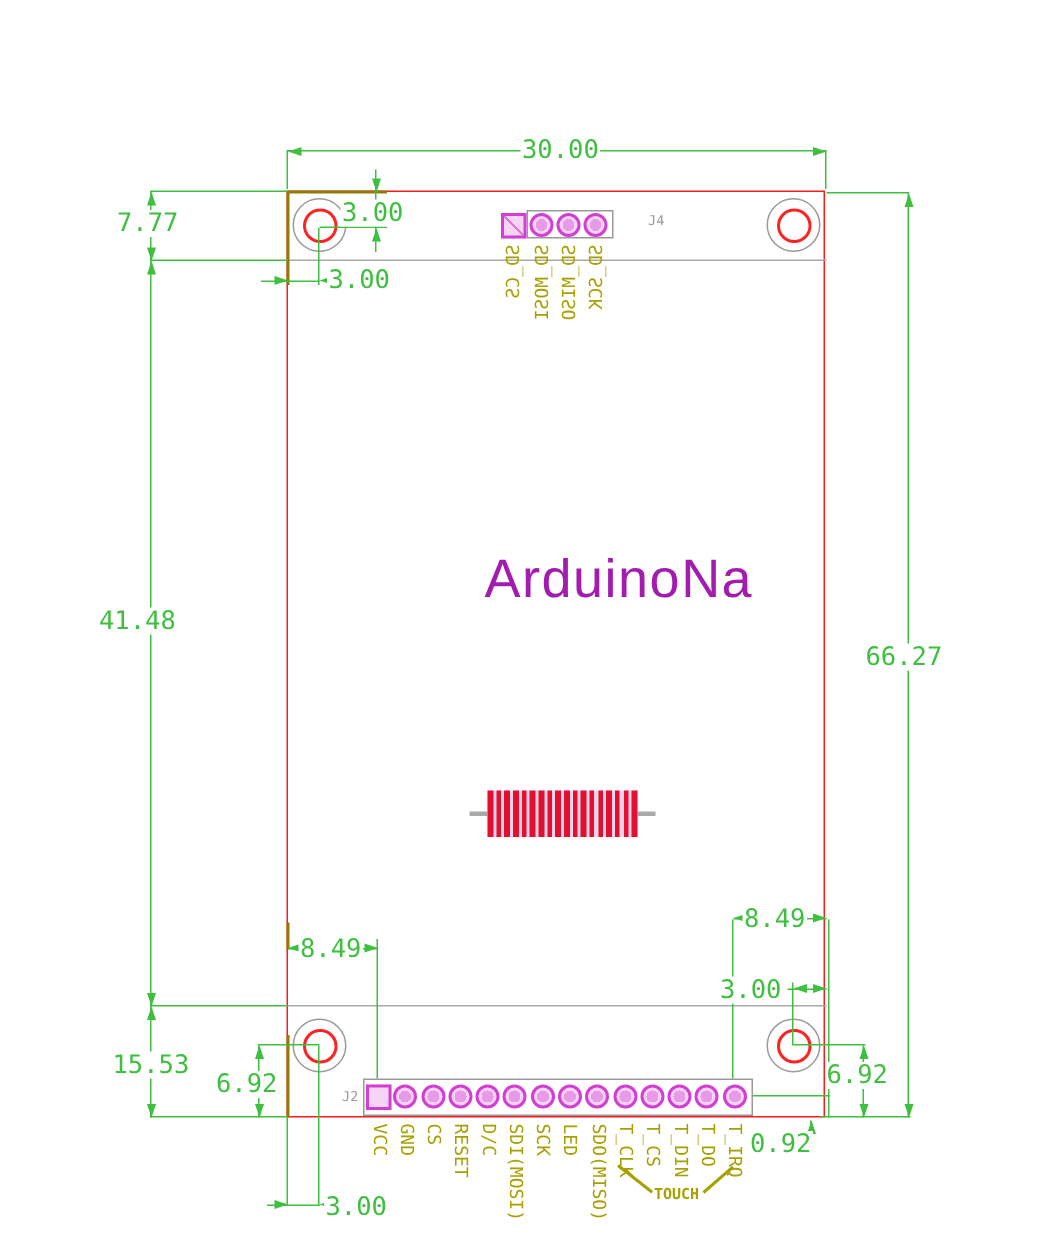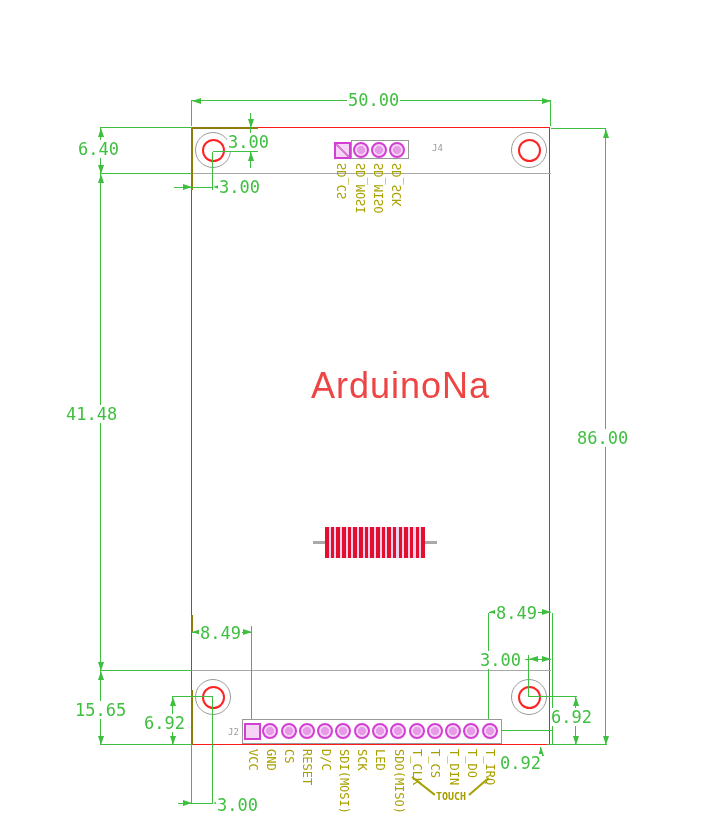--- a/index.html
+++ b/index.html
@@ -35,21 +35,21 @@
   .pads.diag{background-image:linear-gradient(45deg,transparent 46%,#d87ad8 46%,#d87ad8 54%,transparent 54%);}
   
   .vlab{position:absolute;color:#a8a000;font:12px/13px "DejaVu Sans Mono",monospace;
         white-space:nowrap;transform-origin:0 0;transform:rotate(90deg);}
   .vlab.mir{transform:scaleX(-1) rotate(90deg);}
   .ref{position:absolute;color:#9a9a9a;font:9px/10px "DejaVu Sans Mono",monospace;white-space:nowrap;}
   
   .tline{position:absolute;height:2px;background:#a8a000;transform-origin:0 50%;}
   .touch{position:absolute;color:#a8a000;font:10px/11px "DejaVu Sans Mono",monospace;font-weight:bold;}
   
-  .wm{position:absolute;left:311px;top:366px;color:#ef4444;font:300 36px/40px "Liberation Sans",sans-serif;
+  .wm{position:absolute;left:323px;top:366px;color:#a21caf;font:300 36px/40px "Liberation Sans",sans-serif;
       letter-spacing:1px;white-space:nowrap;}
   
   .bcode{position:absolute;left:325px;top:527px;width:100px;height:31px;background:#ecd2ec;
          display:flex;justify-content:space-between;align-items:stretch;}
   .bar{width:3.6px;background:#e2102e;}
   .stub{position:absolute;height:3px;background:#aaa;}
 </style>
 </head>
 <body>
 
@@ -73,43 +73,43 @@
   <div class="holeg" style="left:195px;top:679px"></div>
   <div class="holer" style="left:201.5px;top:685.5px"></div>
   <div class="holeg" style="left:511px;top:679px"></div>
   <div class="holer" style="left:517.5px;top:685.5px"></div>
 
   <div class="g" style="left:192px;top:100px;width:359px;height:1px"></div>
   <div class="g" style="left:191px;top:100px;width:1px;height:26px"></div>
   <div class="g" style="left:550px;top:100px;width:1px;height:26px"></div>
   <div class="al" style="left:192px;top:97.5px"></div>
   <div class="ar2" style="left:542px;top:97.5px"></div>
-  <div class="dt" style="left:347px;top:91px">50.00</div>
+  <div class="dt" style="left:347px;top:91px">30.00</div>
 
   <div class="g" style="left:100px;top:128px;width:1px;height:617px"></div>
   <div class="g" style="left:100px;top:127px;width:92px;height:1px"></div>
   <div class="g" style="left:100px;top:173px;width:92px;height:1px"></div>
   <div class="g" style="left:100px;top:670px;width:92px;height:1px"></div>
   <div class="g" style="left:100px;top:744px;width:92px;height:1px"></div>
   <div class="au" style="left:97.5px;top:128px"></div>
   <div class="ad" style="left:97.5px;top:165px"></div>
   <div class="au" style="left:97.5px;top:174px"></div>
   <div class="ad" style="left:97.5px;top:662px"></div>
   <div class="au" style="left:97.5px;top:671px"></div>
   <div class="ad" style="left:97.5px;top:736px"></div>
-  <div class="dt" style="left:77px;top:140px">6.40</div>
+  <div class="dt" style="left:77px;top:140px">7.77</div>
   <div class="dt" style="left:65px;top:405px">41.48</div>
-  <div class="dt" style="left:74px;top:701px">15.65</div>
+  <div class="dt" style="left:74px;top:701px">15.53</div>
 
   <div class="g" style="left:605px;top:129px;width:1px;height:616px"></div>
   <div class="g" style="left:551px;top:128px;width:55px;height:1px"></div>
   <div class="g" style="left:547px;top:744px;width:60px;height:1px"></div>
   <div class="au" style="left:602.5px;top:129px"></div>
   <div class="ad" style="left:602.5px;top:736px"></div>
-  <div class="dt" style="left:576px;top:429px">86.00</div>
+  <div class="dt" style="left:576px;top:429px">66.27</div>
 
   <div class="g" style="left:250px;top:113px;width:1px;height:55px"></div>
   <div class="g" style="left:213px;top:151px;width:45px;height:1px"></div>
   <div class="ad" style="left:247.5px;top:119px"></div>
   <div class="au" style="left:247.5px;top:152px"></div>
   <div class="dt" style="left:227px;top:133px">3.00</div>
 
   <div class="g" style="left:212px;top:152px;width:1px;height:38px"></div>
   <div class="g" style="left:174px;top:187px;width:39px;height:1px"></div>
   <div class="ar2" style="left:183px;top:184px"></div>

